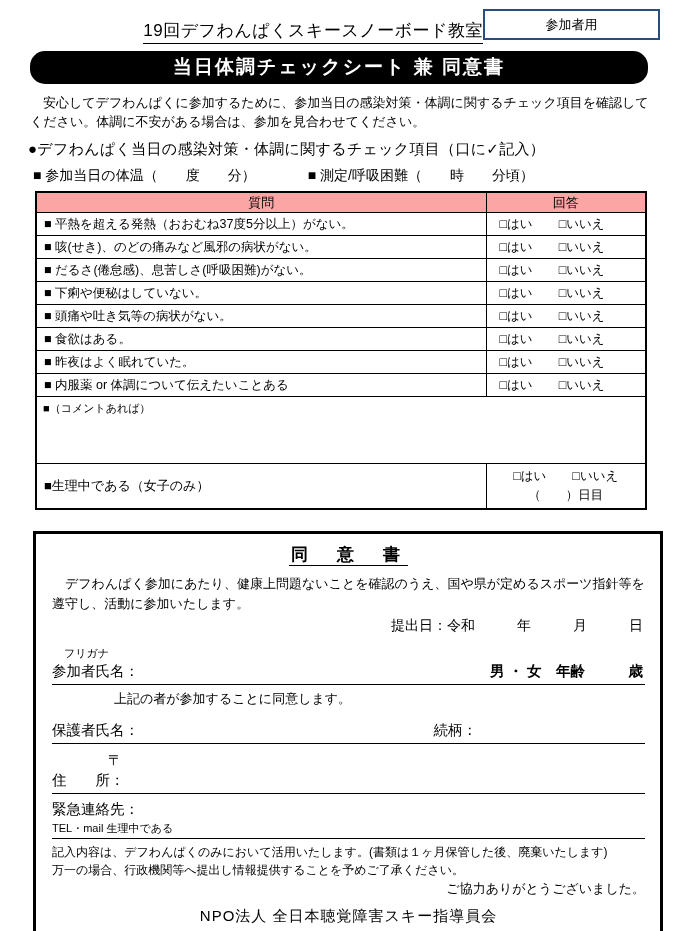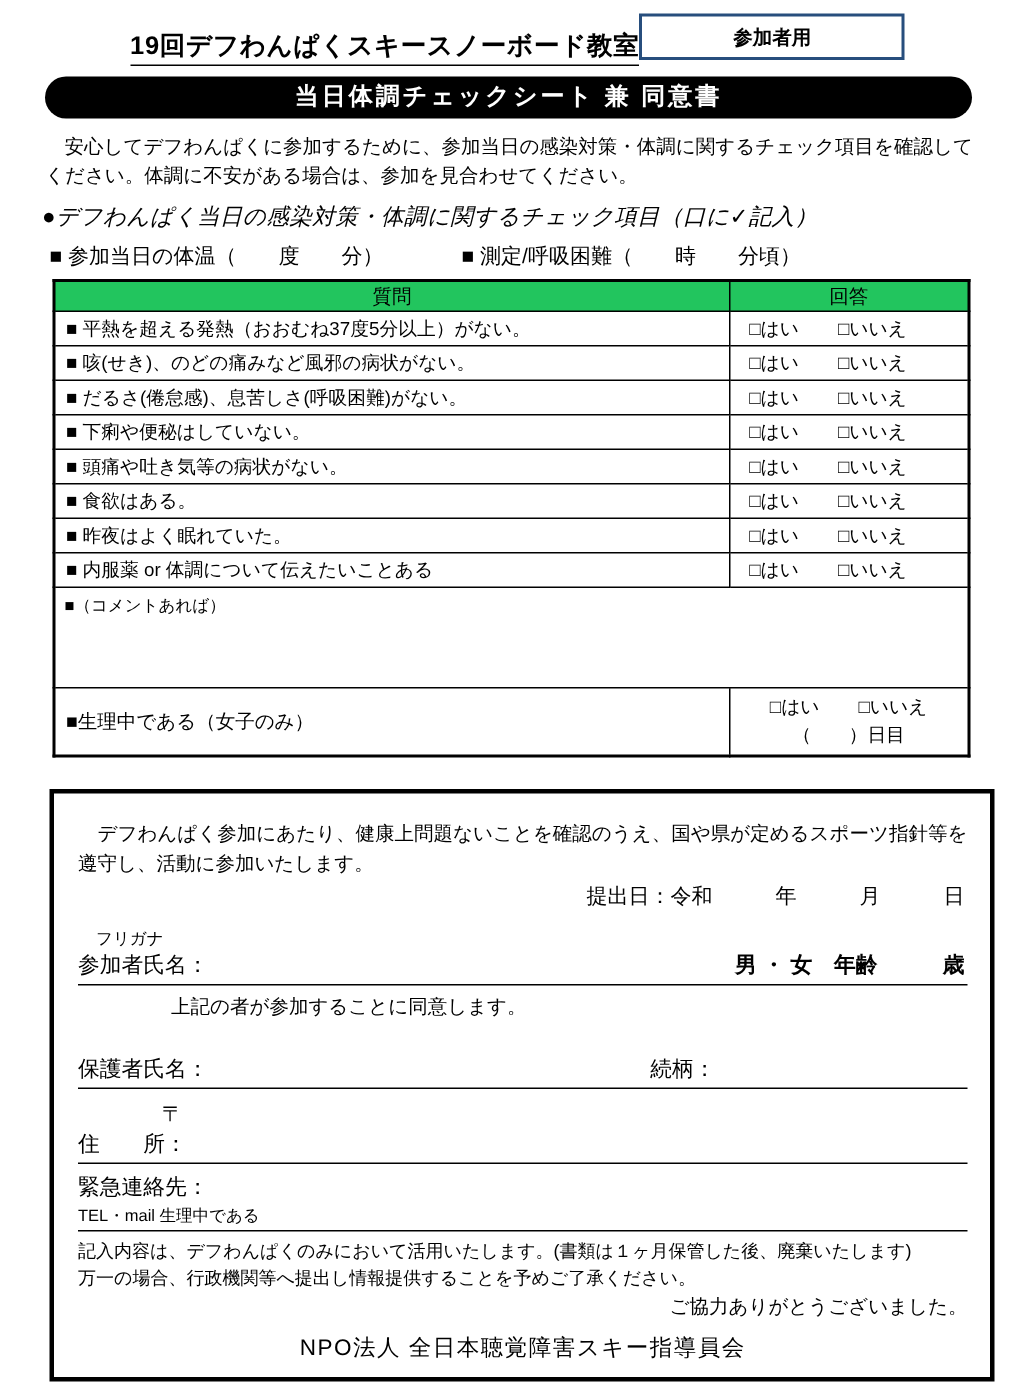--- a/index.html
+++ b/index.html
@@ -4,36 +4,36 @@
 <style>
   html,body { margin:0; padding:0; }
   body {
     width:675px; height:931px; background:#ffffff; color:#000;
     font-family:"Liberation Sans","DejaVu Sans",sans-serif;
     -webkit-font-smoothing:antialiased;
   }
   .page { position:relative; width:675px; height:931px; overflow:hidden; }
 
   
-  .header-row { display:flex; justify-content:center; align-items:flex-start; padding:9px 15px 0 30px;font-weight:bold; }
+  .header-row { display:flex; justify-content:flex-end; align-items:flex-start; padding:9px 15px 0 30px; }
   .doc-title { margin-top:11px; font-size:17px; line-height:22px; border-bottom:1.5px solid #000; padding-bottom:1px; letter-spacing:.5px; white-space:nowrap; }
   .corner-box { width:173px; height:27px; border:2px solid #274e7d; display:flex; align-items:center; justify-content:center; font-size:13px; flex:none; }
 
-  .banner { margin:7px 27px 0 30px; background:#000000; color:#ffffff; font-weight:bold; font-size:16px; text-align:center; padding:3px 0 4px; letter-spacing:2px;border-radius:15px; }
+  .banner { margin:7px 27px 0 30px; background:#000000; color:#ffffff; font-weight:bold; font-size:19px; text-align:center; padding:3px 0 4px; letter-spacing:2px;border-radius:15px; }
 
   .intro { margin:9px 23px 0 30px; font-size:13px; line-height:19px; }
 
-  .section-heading { margin:9px 0 0 28px; font-size:15px; letter-spacing:.3px; white-space:nowrap;font-style:italic; }
+  .section-heading { margin:9px 0 0 28px; font-size:15px; letter-spacing:.3px; white-space:nowrap; }
 
   .temp-line { margin:8px 0 0 33px; font-size:14px; display:flex; gap:52px; white-space:nowrap; }
 
   
   .check-table { margin:6px 0 0 35px; border-collapse:collapse; border:2px solid #000; width:610px; table-layout:fixed; }
   .check-table th, .check-table td { border:1px solid #000; }
-  .check-table thead th { background:#22c55e; font-weight:normal; font-size:13px; height:19px; padding:0; }
+  .check-table thead th { background:#fca5a5; font-weight:normal; font-size:13px; height:19px; padding:0; }
   .q-cell { font-size:12.5px; padding:1px 4px 1px 7px; height:20px; white-space:nowrap; overflow:hidden; }
   .a-cell { font-size:12.5px; padding:1px 0 1px 13px; white-space:nowrap; }
   .chk { cursor:default; }
   .chk.no { margin-left:26px; }
   .comment-cell { height:58px; vertical-align:top; font-size:11px; padding:4px 6px; }
   .period-q { font-size:13px; height:42px; padding-left:7px; }
   .period-a { font-size:12.5px; text-align:center; line-height:19px; padding:2px 0; }
 
   
   .consent-box { margin:21px 0 0 33px; width:630px; box-sizing:border-box; border:3px solid #000; padding:9px 15px 8px 16px; }
@@ -41,21 +41,21 @@
   .consent-title span { border-bottom:1.5px solid #000; letter-spacing:6px; padding:0 2px 1px; }
   .consent-body { margin-top:8px; font-size:13px; line-height:20px; }
   .date-line { text-align:right; font-size:14px; margin:3px 2px 0 0; white-space:nowrap; }
   .furigana { margin:11px 0 0 12px; font-size:11px; }
   .form-line { display:flex; align-items:baseline; border-bottom:1.3px solid #000; font-size:14.5px; padding-bottom:3px; white-space:nowrap; }
   .fill { flex:1; min-width:10px; }
   .fill-fixed { width:168px; flex:none; }
   .trailing { white-space:nowrap; padding-right:2px;font-weight:bold; }
   .participant-line { margin-top:1px; }
   .agree-note { margin:5px 0 0 62px; font-size:13px; }
-  .guardian-line { margin-top:23px; }
+  .guardian-line { margin-top:13px; }
   .postal-mark { margin:8px 0 0 56px; font-size:14px; }
   .address-line { margin-top:1px; }
   .emergency-line { margin-top:6px; font-size:14.5px; }
   .tel-line { border-bottom:1.3px solid #000; font-size:11px; padding-bottom:2px; margin-top:2px; }
   .privacy { margin-top:4px; font-size:12px; line-height:18px; }
   .thanks { text-align:right; font-size:13px; margin-top:1px; }
   .org { text-align:center; font-size:15px; margin:9px 0 2px; letter-spacing:1px; }
 </style>
 </head>
 <body>
@@ -159,20 +159,23 @@
           <div>
             <span class="chk yes">□はい</span><span class="chk no">□いいえ</span>
           </div>
           <div>（　　）日目</div>
         </td>
       </tr>
     </tbody>
   </table>
 
   <div class="consent-box">
+    <div class="consent-title">
+      <span>同　意　書</span>
+    </div>
     <div class="consent-body">　デフわんぱく参加にあたり、健康上問題ないことを確認のうえ、国や県が定めるスポーツ指針等を遵守し、活動に参加いたします。</div>
     <div class="date-line">提出日：令和　　　年　　　月　　　日</div>
 
     <div class="furigana">フリガナ</div>
     <div class="form-line participant-line">
       <span>参加者氏名：</span>
       <span class="fill"></span>
       <span class="trailing">男 ・ 女　年齢　　　歳</span>
     </div>
     <div class="agree-note">上記の者が参加することに同意します。</div>

